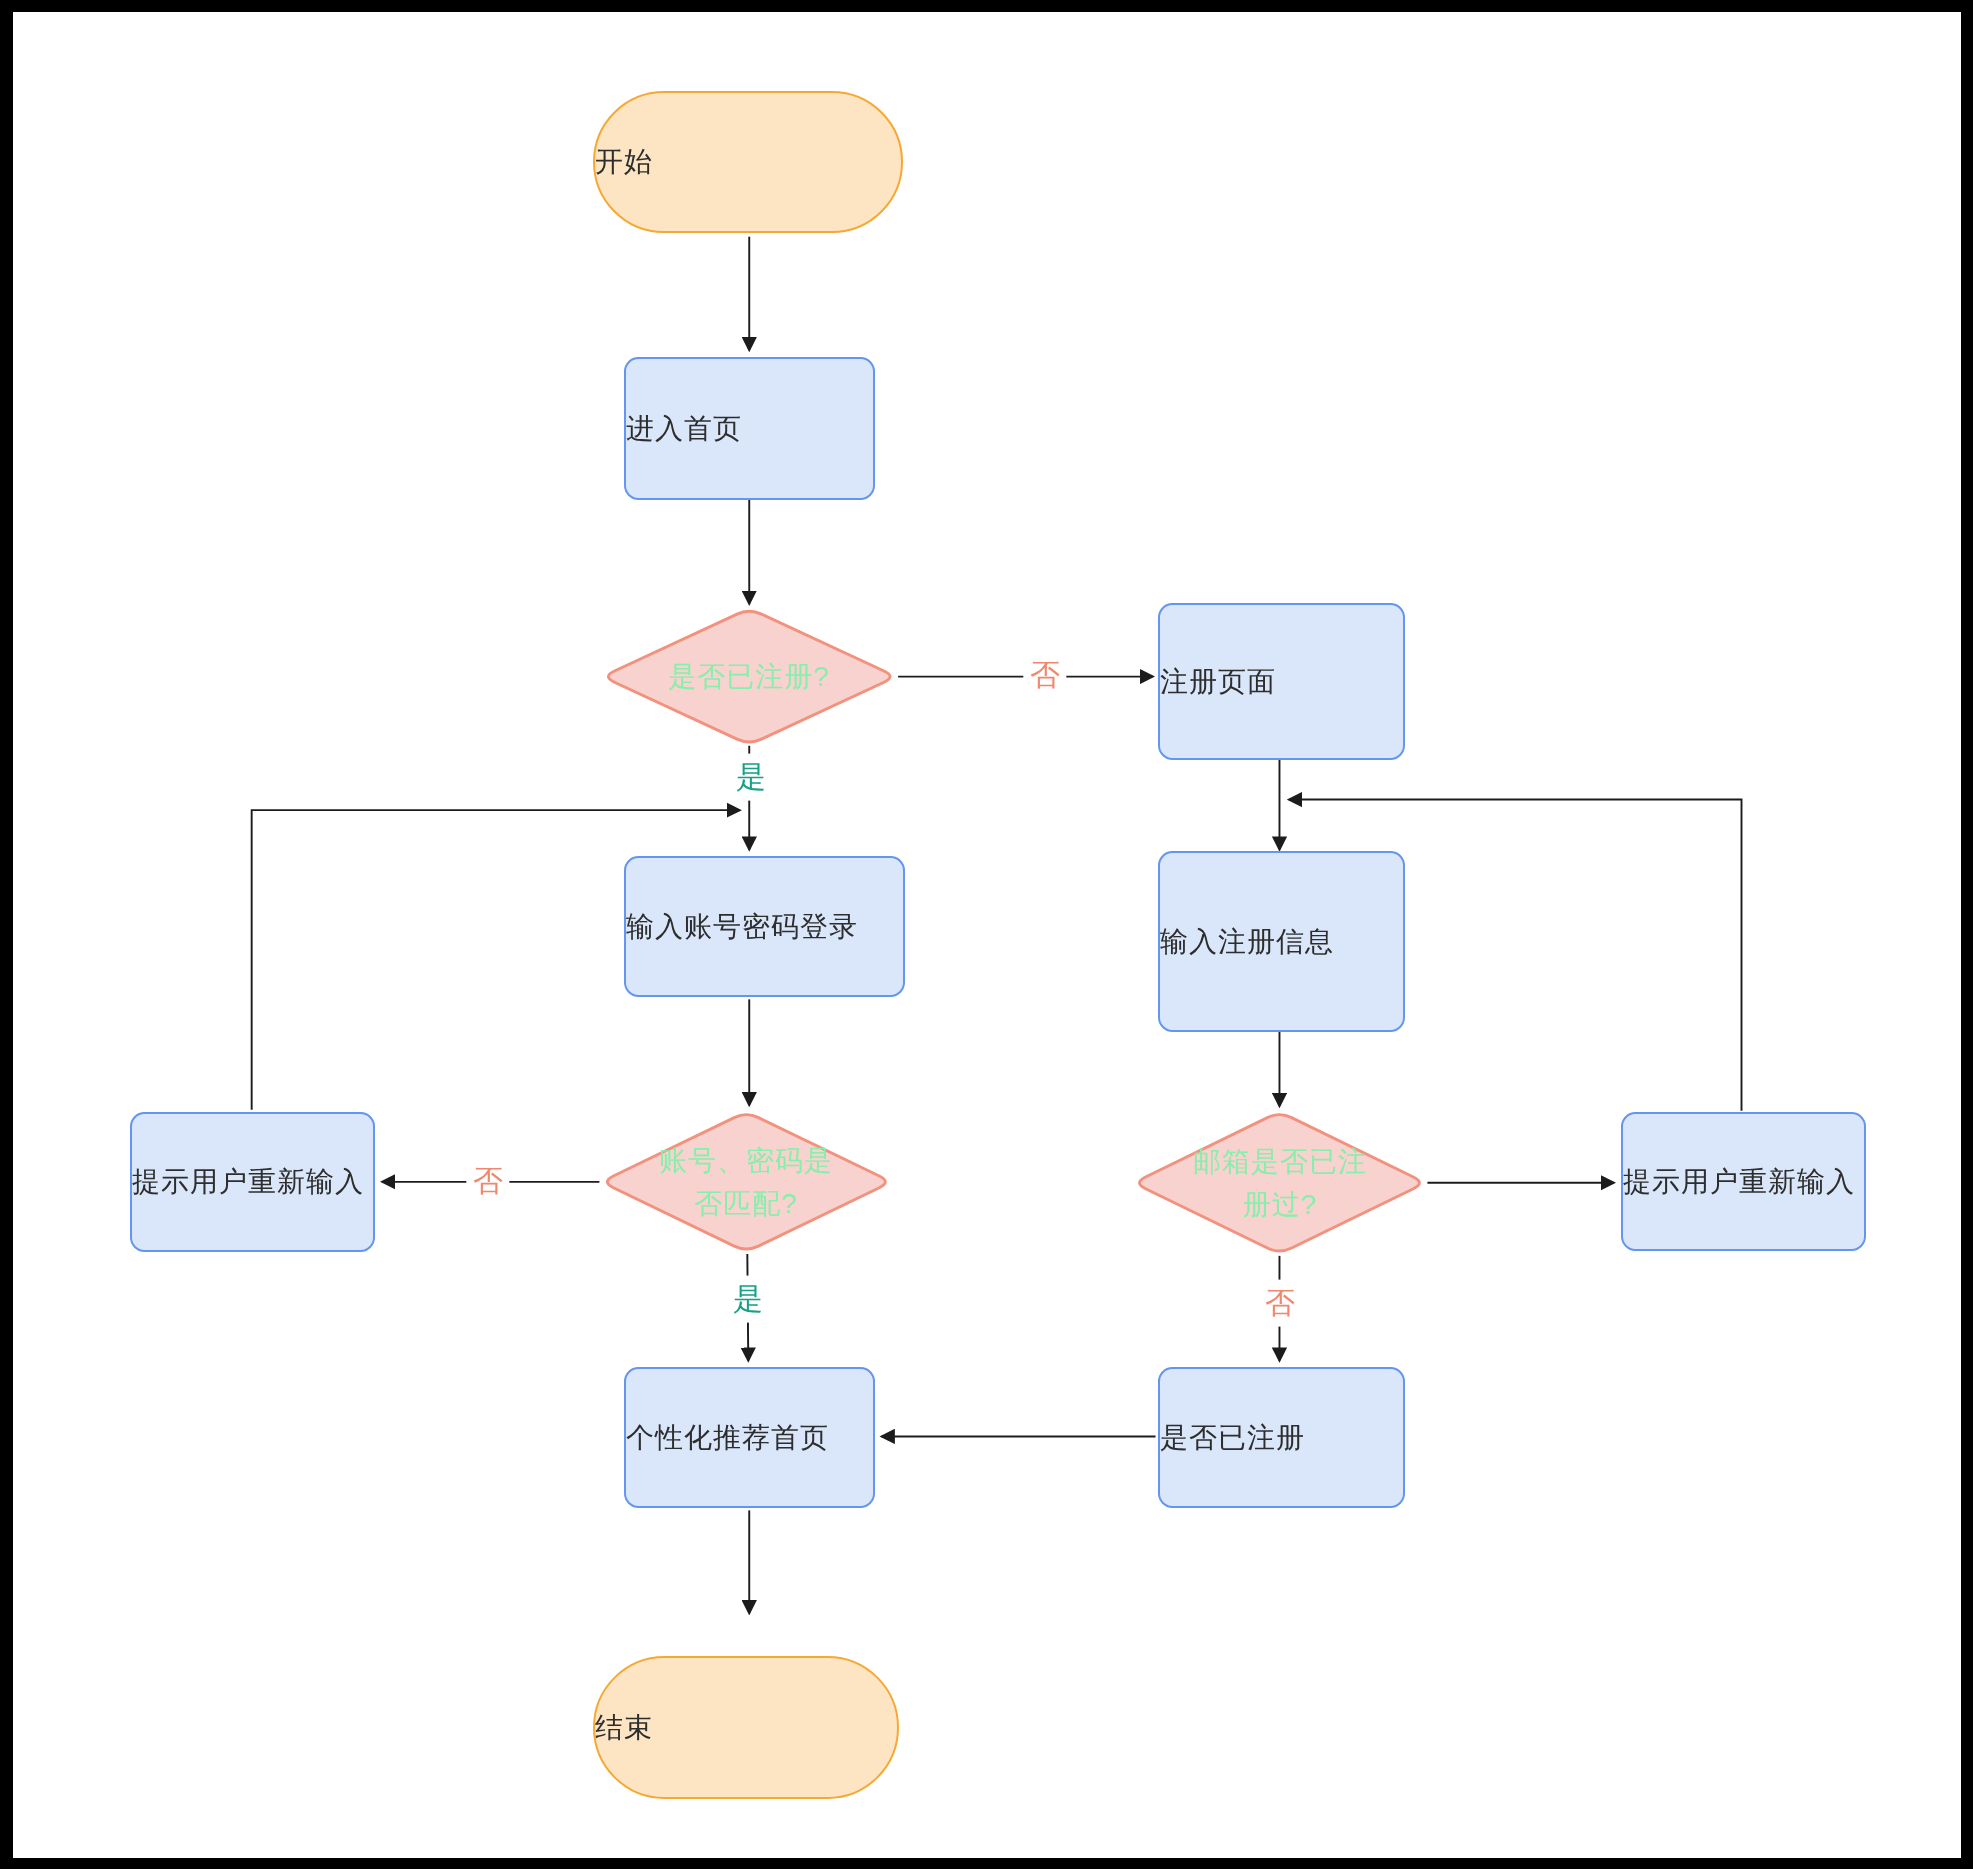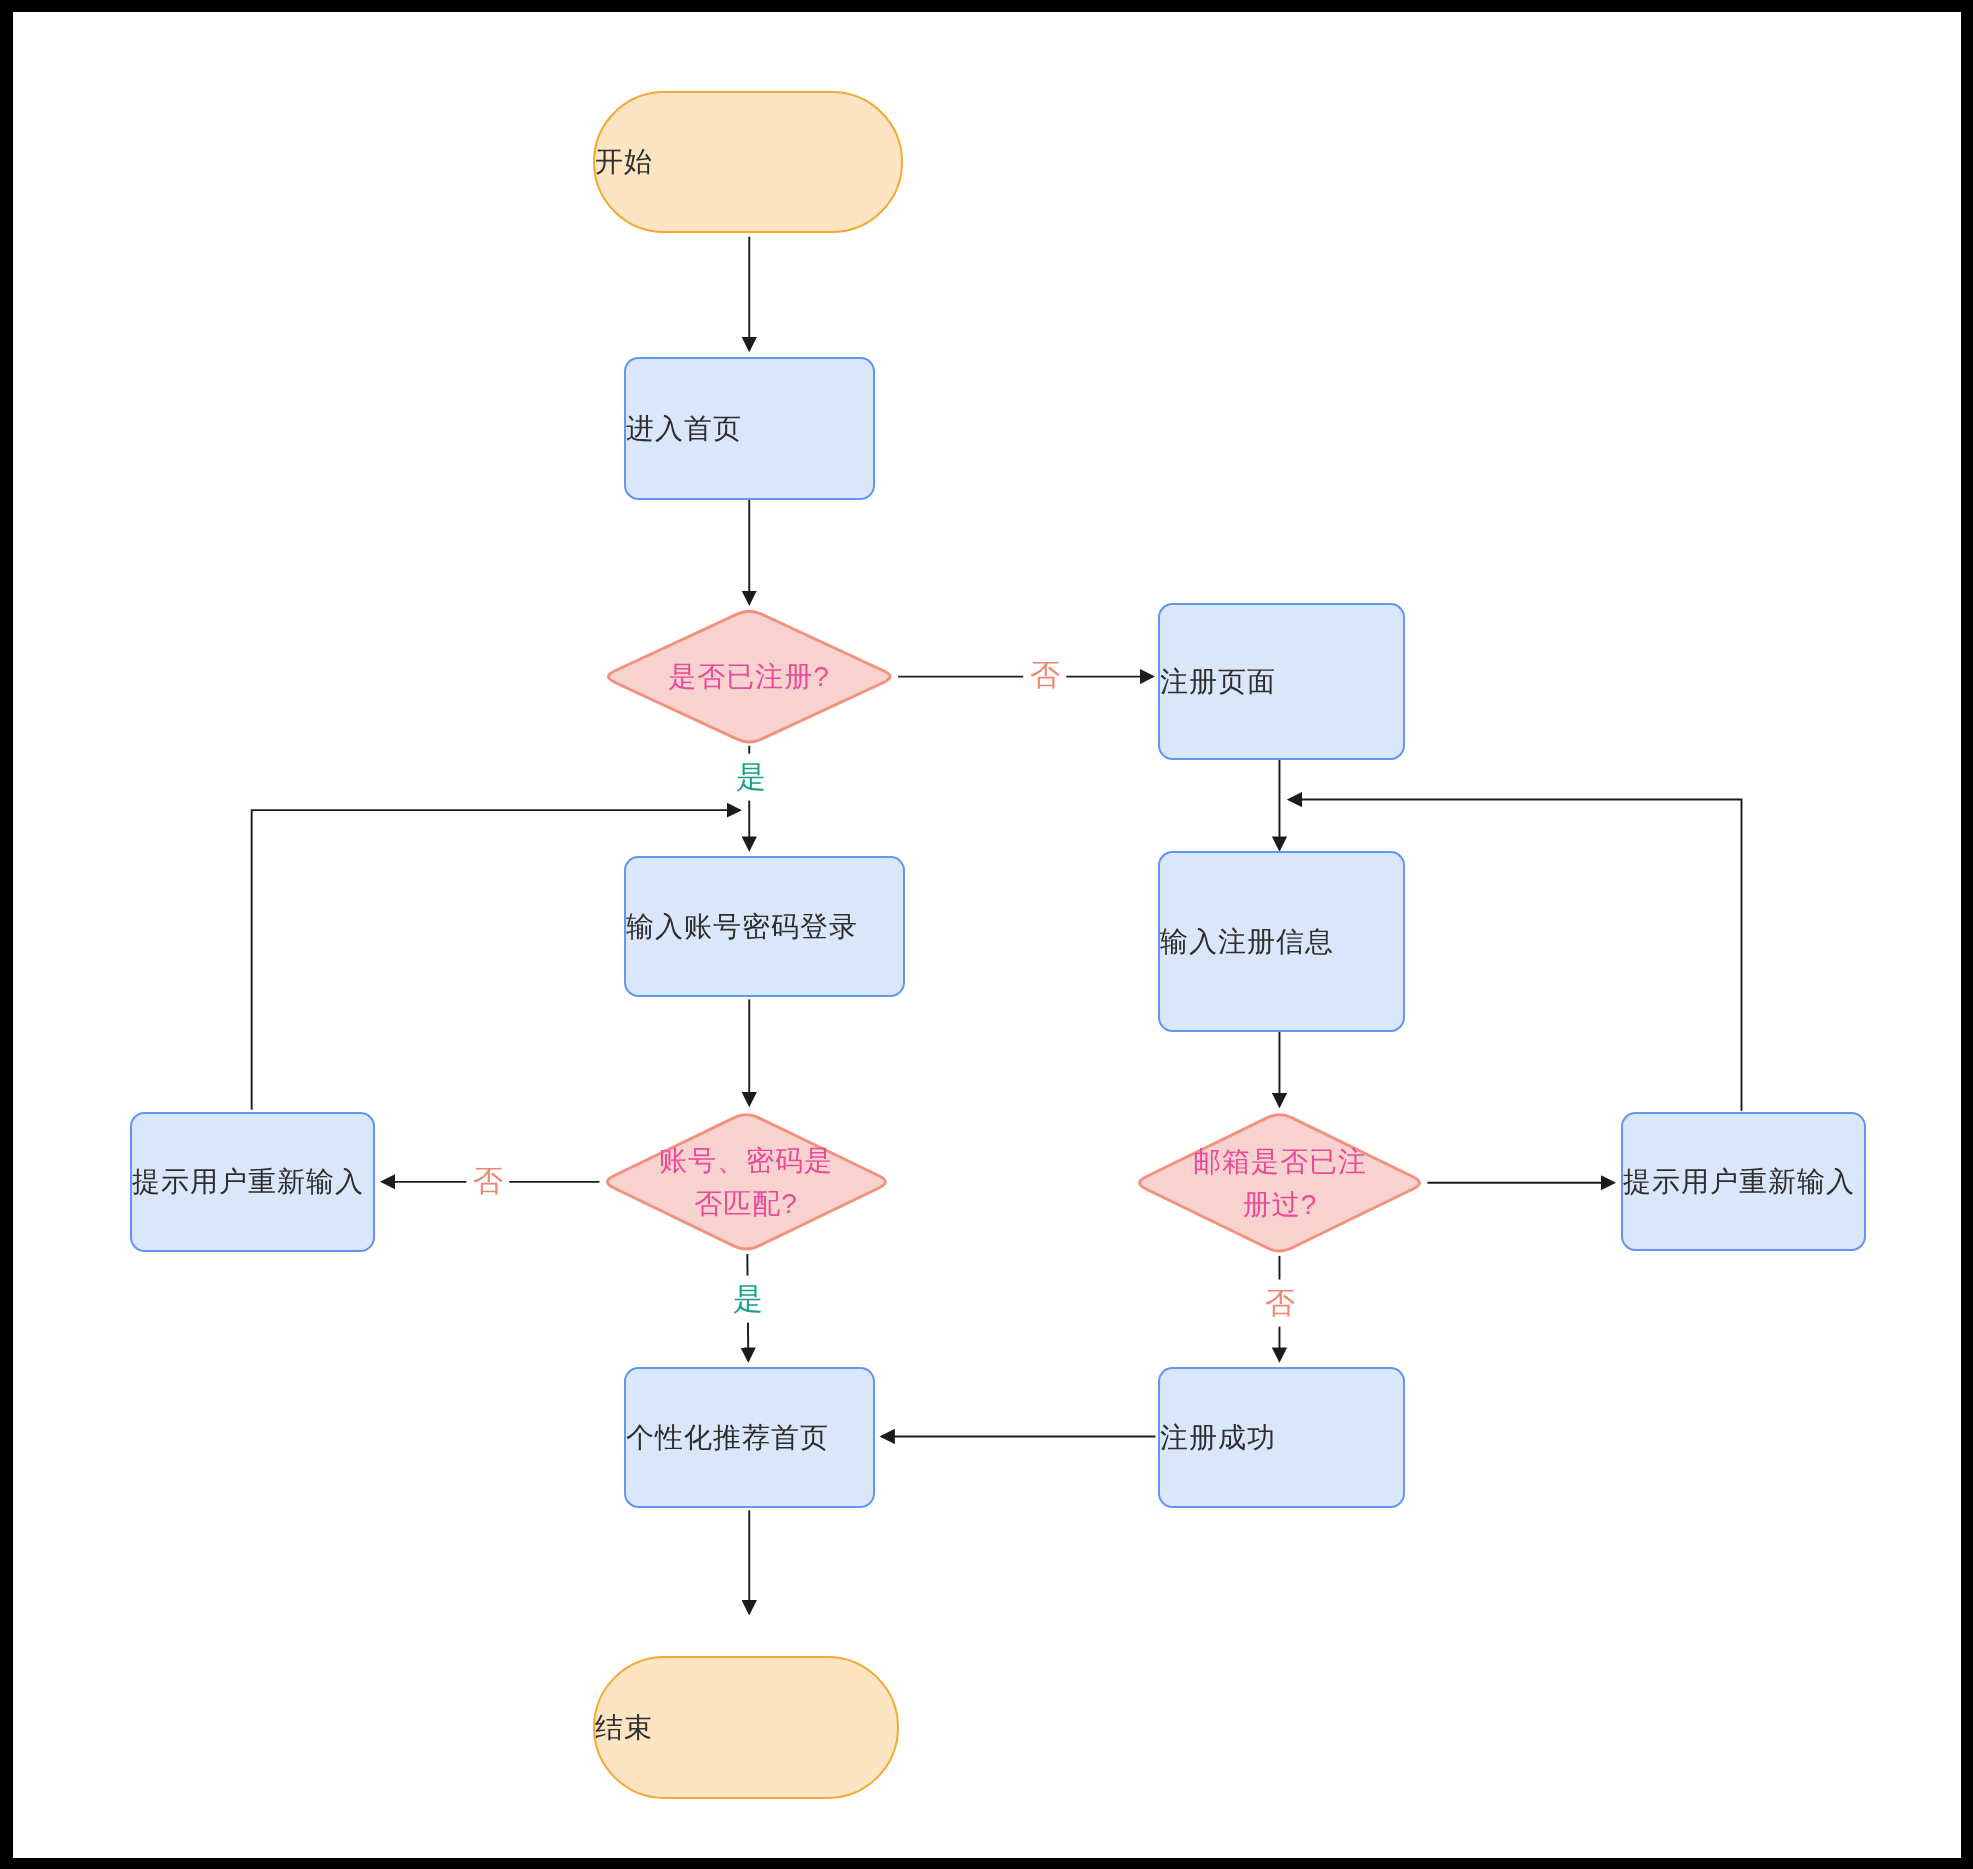--- a/index.html
+++ b/index.html
@@ -30,21 +30,21 @@
   }
   .terminal{
     background:var(--terminal-fill,#FDE5C4);
     border:2.9px solid var(--terminal-border,#F6A832);
     border-radius:77px;
   }
   .decision-text{
     position:absolute;
     display:flex;flex-direction:column;align-items:center;justify-content:center;
     text-align:center;
-    font-size:28px;color:#ec4899;
+    font-size:28px;color:#86efac;
     line-height:43px;
     letter-spacing:1px;
     transform:translate(-50%,-50%);
     white-space:nowrap;
   }
   .edge-label{
     position:absolute;
     transform:translate(-50%,-50%);
     font-size:30px;
     font-weight:500;
@@ -123,21 +123,21 @@
 
 <div class="node process" style="left:1621px;top:1112px;width:245px;height:139px;">
   <span>提示用户重新输入</span>
 </div>
 
 <div class="node process" style="left:624px;top:1367px;width:251px;height:141px;">
   <span>个性化推荐首页</span>
 </div>
 
 <div class="node process" style="left:1158px;top:1367px;width:247px;height:141px;">
-  <span>注册成功</span>
+  <span>是否已注册</span>
 </div>
 
 <div class="node terminal" style="left:593px;top:1620px;width:306px;height:143px;margin-top:36px;">
   <span>结束</span>
 </div>
 
 <div class="decision-text" style="left:749px;top:676px;">
   <span>是否已注册?</span>
 </div>
 

